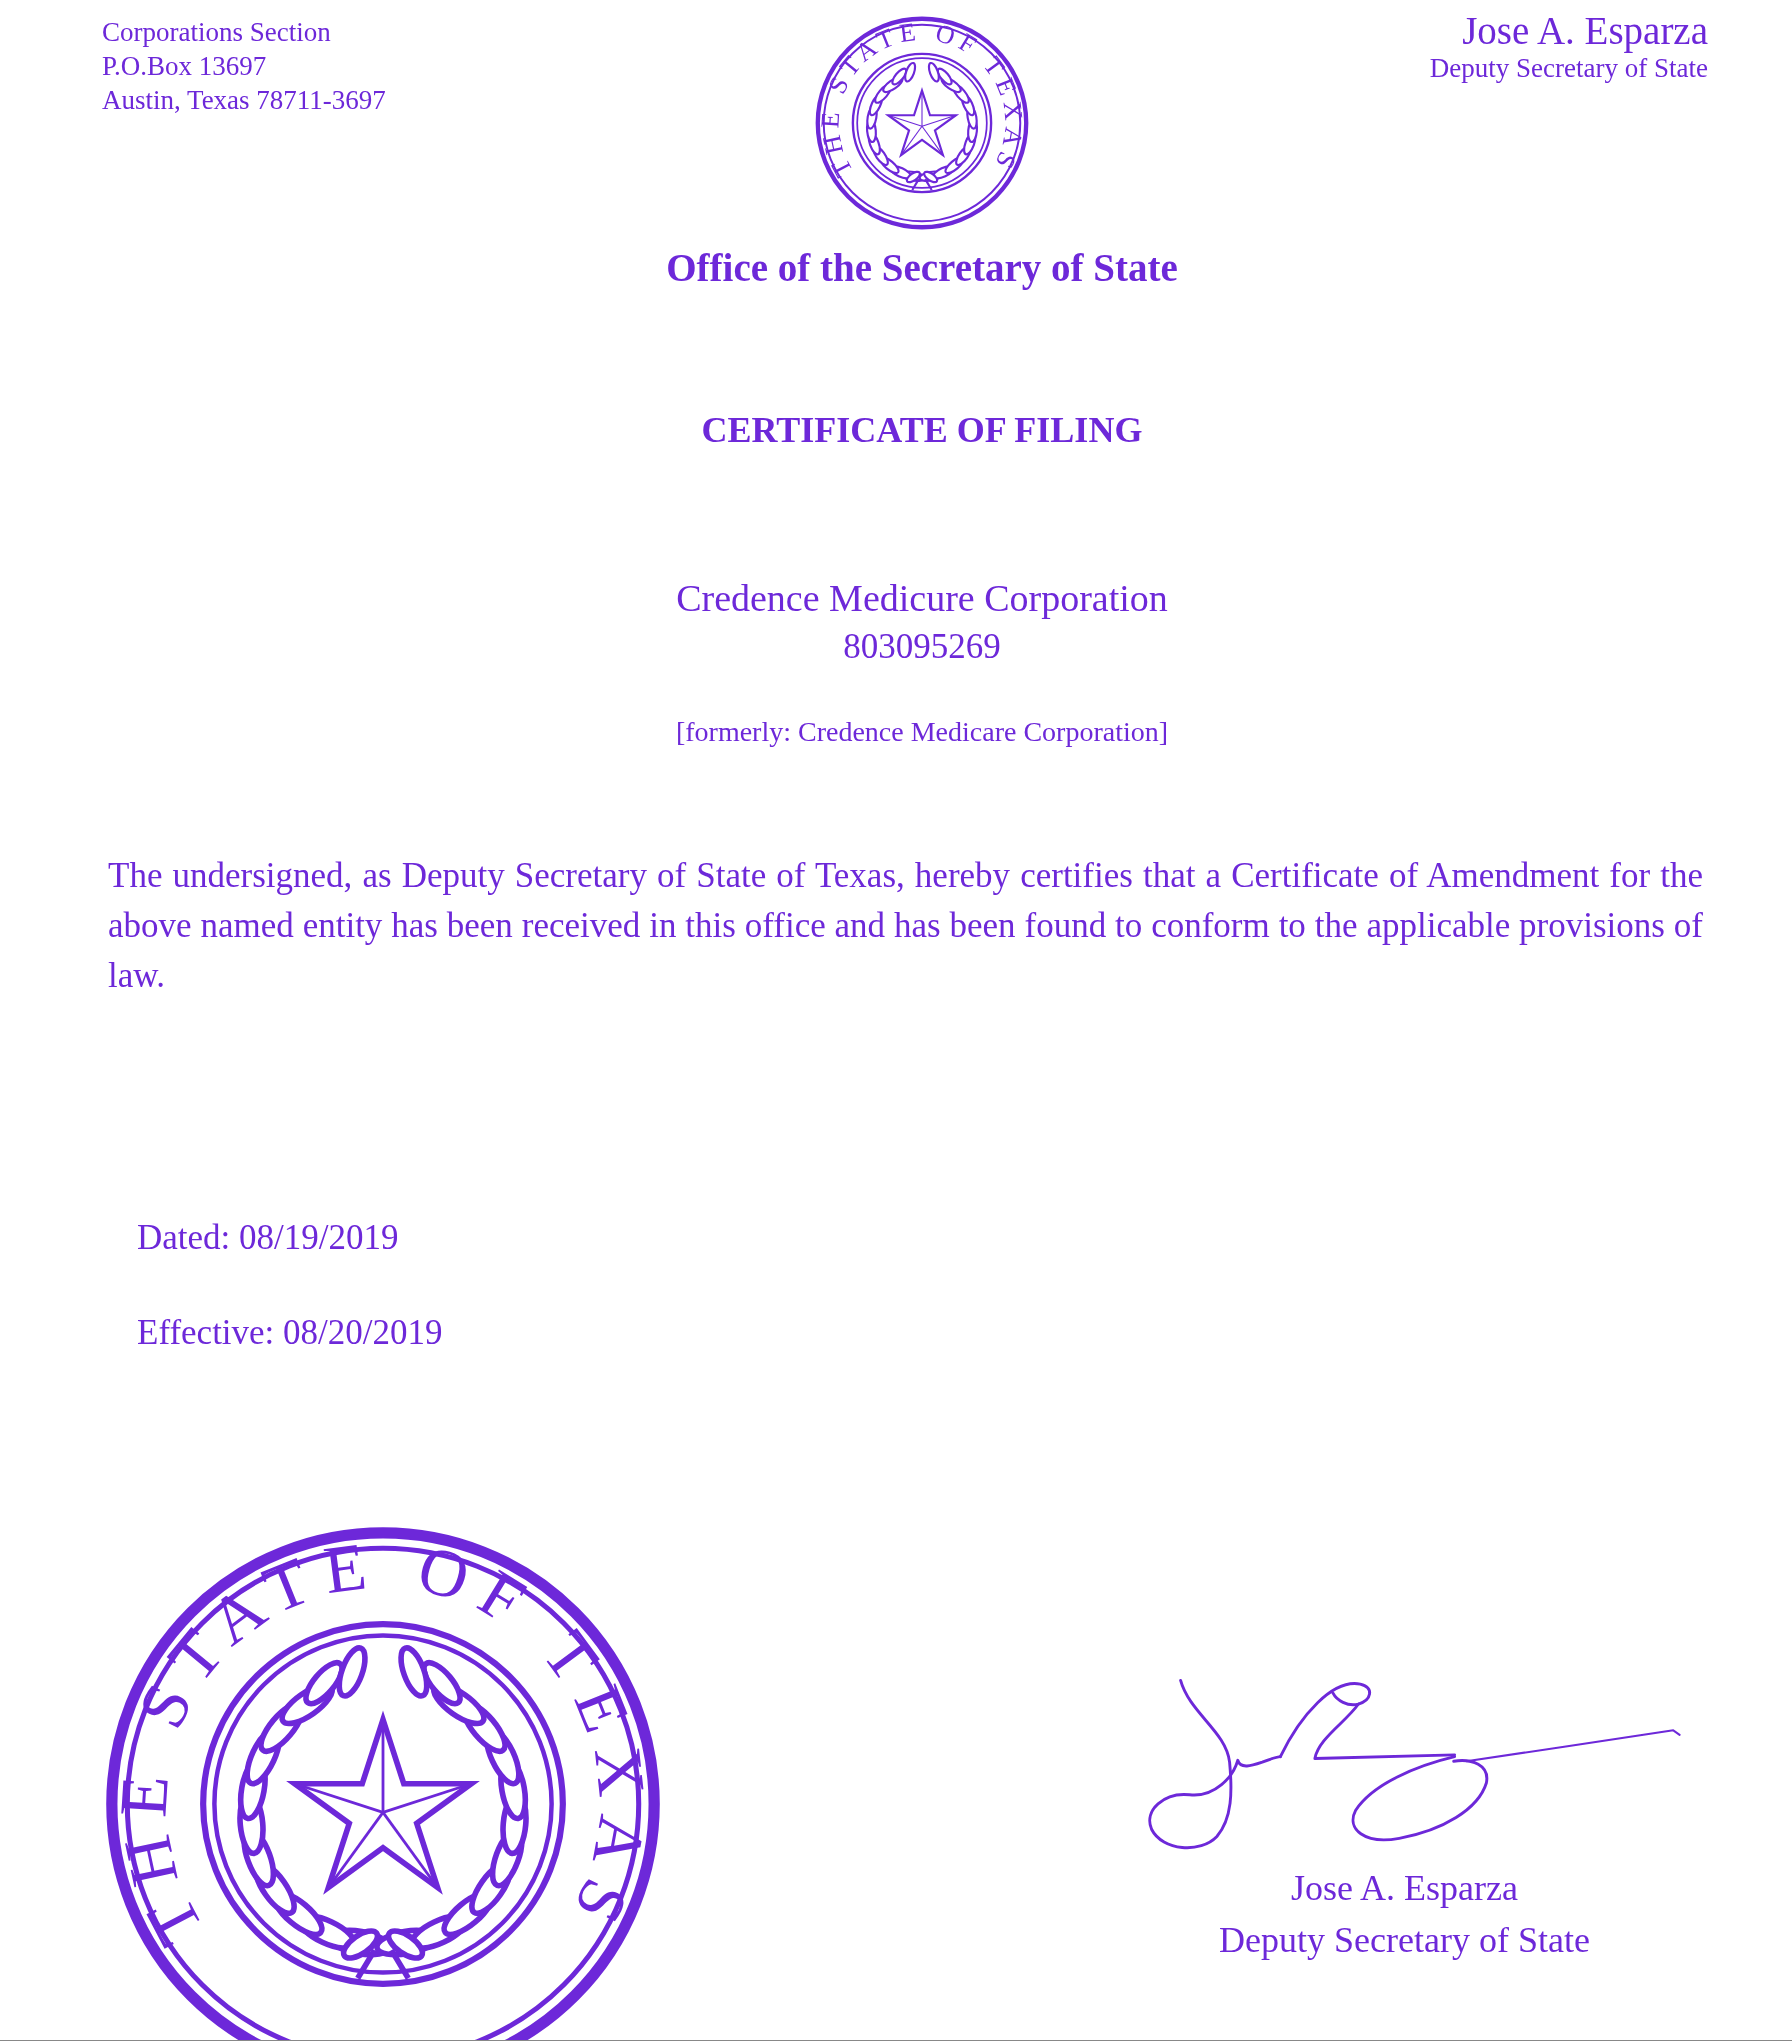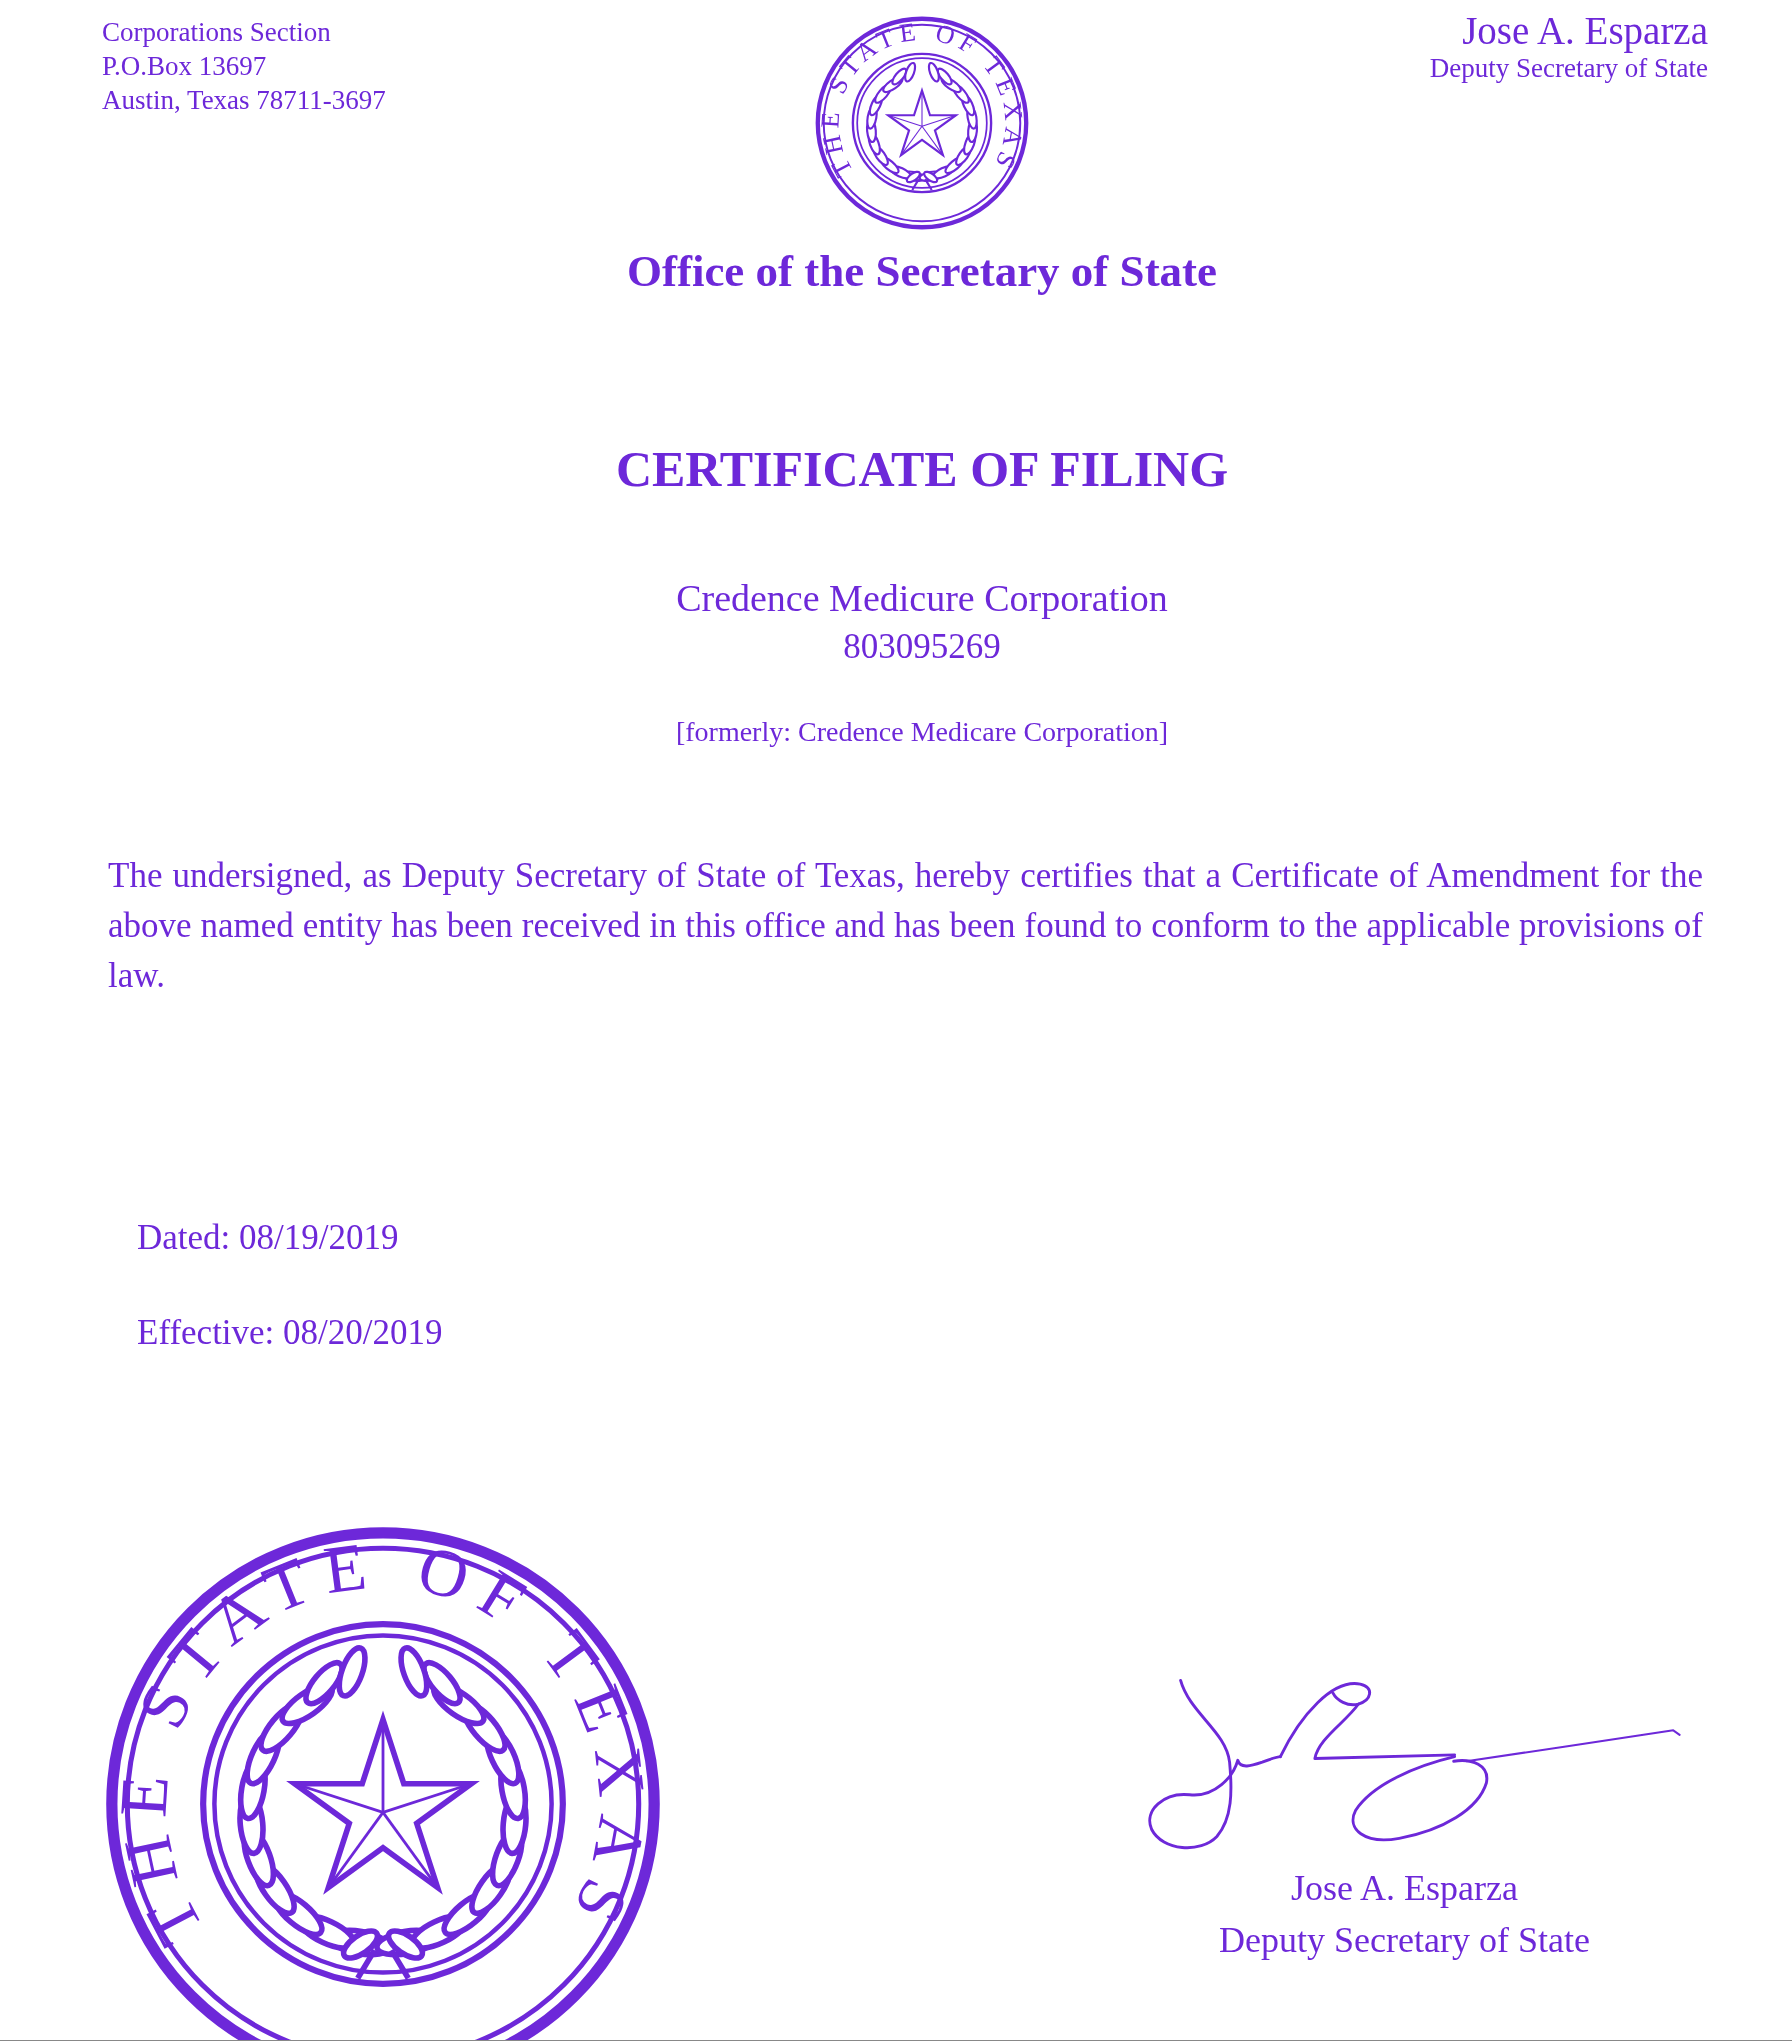--- a/index.html
+++ b/index.html
@@ -14,22 +14,22 @@
   }
   .abs{position:absolute;}
   
   .hdr-left{left:102px;top:14.5px;font-size:27px;line-height:34px;}
   .hdr-right{right:85px;top:9px;text-align:right;}
   .hdr-right .nm{font-size:39px;line-height:44px;}
   .hdr-right .tt{font-size:27px;line-height:31px;}
   .seal-top{left:814px;top:14.5px;}
   
   .ccol{left:51px;right:0;text-align:center;}
-  .office-title{top:245px;font-size:45px;font-weight:bold;}
-  .cert-title{top:442px;font-size:50px;font-weight:bold;line-height:55px;}
+  .office-title{top:245px;font-size:39px;font-weight:bold;}
+  .cert-title{top:403px;font-size:36px;font-weight:bold;line-height:55px;}
   .entity-name{top:576px;font-size:38px;}
   .entity-number{top:627px;font-size:35px;}
   .formerly{top:716px;font-size:28px;}
   
   .para{
     left:108px;width:1595px;
     font-size:35px;line-height:50px;
     text-align:justify;text-justify:inter-word;
     margin:0;
   }

